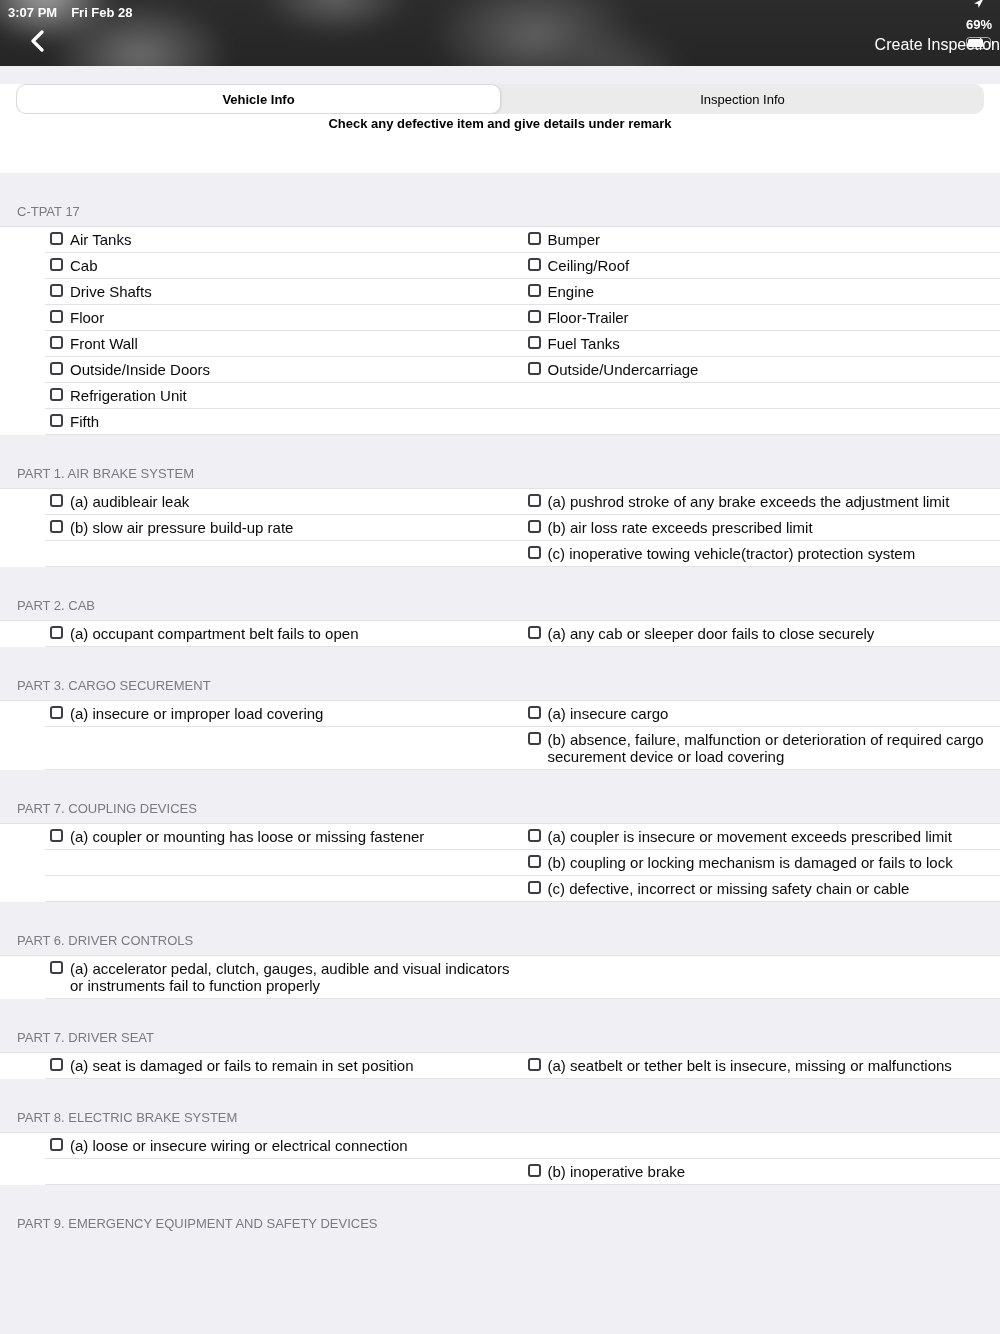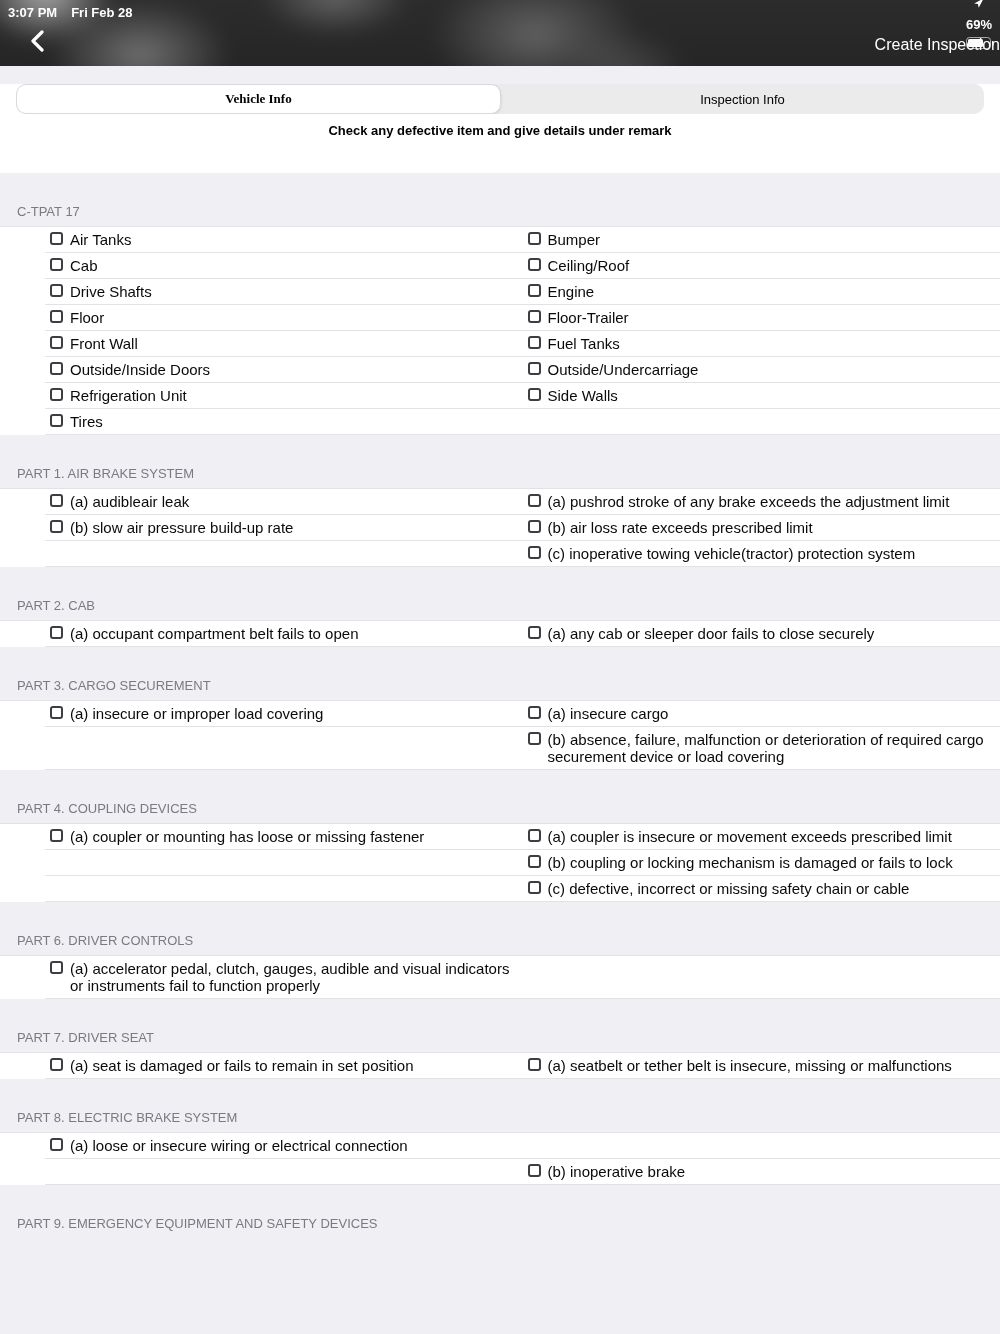--- a/index.html
+++ b/index.html
@@ -32,22 +32,22 @@
     display:flex; align-items:center; justify-content:center; cursor:pointer; }
   .nav-title { width:100%; text-align:right; color:#fff; font-size:16px; font-weight:normal; }
 
   
   .top-area { height:89px; background:#fff; }
   .segmented { margin:18px 16px 0; height:30px; background:#ebebec; border-radius:10px;
     display:flex; overflow:hidden; }
   .segment { flex:1; display:flex; align-items:center; justify-content:center;
     font-size:13px; color:#000; cursor:pointer; }
   .segment.selected { background:#fff; border:1px solid #d9d9dd; border-radius:10px;
-    font-weight:bold; box-shadow:0 1px 3px rgba(0,0,0,.12);font-family:Liberation Serif, serif; }
-  .instruction { margin-top:9px; text-align:center; font-size:13px; font-weight:bold; color:#000; }
+    font-weight:bold; box-shadow:0 1px 3px rgba(0,0,0,.12); }
+  .instruction { margin-top:2px; text-align:center; font-size:13px; font-weight:bold; color:#000; }
 
   
   .section-header { height:53px; display:flex; align-items:flex-end;
     padding:0 4px 7px 17px; font-size:13px; color:#7a7a80; background:#efeff4; }
   .rows { background:#fff; border-top:1px solid #e2e2e6;padding-left:45px; }
   .row { display:flex; border-bottom:1px solid #e2e2e6; min-height:25px; }
   .cell { width:50%; display:flex; align-items:flex-start; padding:4px 6px 4px 5px; }
   .checkbox { flex:0 0 auto; width:13px; height:13px; border:2px solid #3e3e42;
     border-radius:3px; background:#fff; margin:0 7px 0 0; margin-top:0.5px; cursor:pointer; }
   .item-label { font-size:15px; line-height:17px; color:#0a0a0a; max-width:452px; }
@@ -167,29 +167,25 @@
           <div class="cell right">
             <span class="checkbox"></span>
             <span class="item-label">Outside/Undercarriage</span>
           </div>
         </div>
         <div class="row">
           <div class="cell left">
             <span class="checkbox"></span>
             <span class="item-label">Refrigeration Unit</span>
           </div>
-          <div class="cell right">
-            <span class="checkbox"></span>
-            <span class="item-label">Side Walls</span>
-          </div>
-        </div>
-        <div class="row">
-          <div class="cell left">
-            <span class="checkbox"></span>
-            <span class="item-label">Tires</span>
+        </div>
+        <div class="row">
+          <div class="cell left">
+            <span class="checkbox"></span>
+            <span class="item-label">Fifth</span>
           </div>
           <div class="cell right"></div>
         </div>
       </div>
     </div>
     <div class="section">
       <div class="section-header">PART 1. AIR BRAKE SYSTEM</div>
       <div class="rows">
         <div class="row">
           <div class="cell left">
@@ -251,21 +247,21 @@
         <div class="row">
           <div class="cell left"></div>
           <div class="cell right">
             <span class="checkbox"></span>
             <span class="item-label">(b) absence, failure, malfunction or deterioration of required cargo securement device or load covering</span>
           </div>
         </div>
       </div>
     </div>
     <div class="section">
-      <div class="section-header">PART 4. COUPLING DEVICES</div>
+      <div class="section-header">PART 7. COUPLING DEVICES</div>
       <div class="rows">
         <div class="row">
           <div class="cell left">
             <span class="checkbox"></span>
             <span class="item-label">(a) coupler or mounting has loose or missing fastener</span>
           </div>
           <div class="cell right">
             <span class="checkbox"></span>
             <span class="item-label">(a) coupler is insecure or movement exceeds prescribed limit</span>
           </div>

